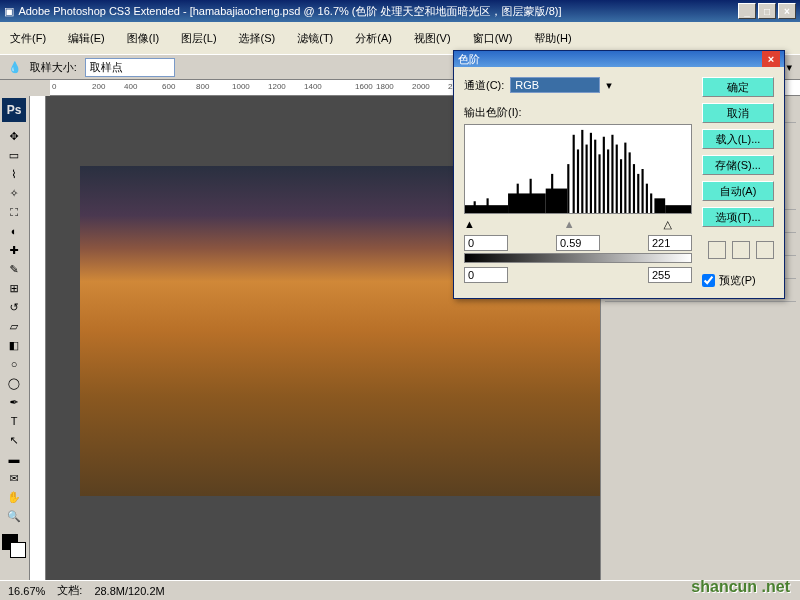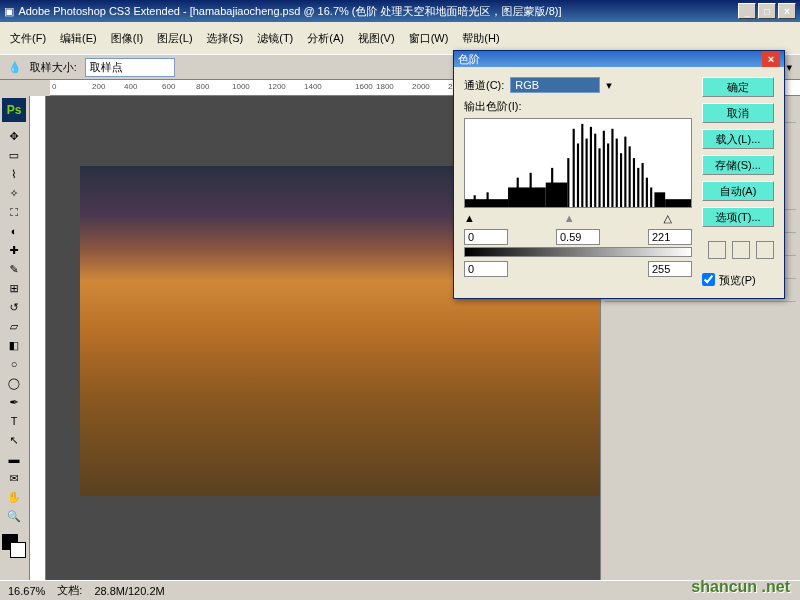--- a/index.html
+++ b/index.html
@@ -1,29 +1,29 @@
 <!DOCTYPE html>
 <html><head>
 <meta charset="utf-8">
 <style>
 *{box-sizing:border-box;margin:0;padding:0;font-family:"Microsoft YaHei",SimSun,sans-serif;font-size:11px}
 body{background:#d4d0c8;width:800px;height:600px;overflow:hidden;position:relative}
 .titlebar{height:22px;background:linear-gradient(#0a246a,#3a6ea5);color:#fff;display:flex;align-items:center;padding:0 4px;justify-content:space-between}
 .titlebar .t{display:flex;align-items:center;gap:4px}
 .winbtns{display:flex;gap:2px}
 .winbtn{width:18px;height:16px;background:#d4d0c8;border:1px solid #fff;border-right-color:#404040;border-bottom-color:#404040;display:flex;align-items:center;justify-content:center;font-size:10px;font-weight:bold}
-.menubar{height:32px;background:#ece9d8;display:flex;align-items:center;padding:0 4px;gap:2px}
+.menubar{height:32px;background:#ece9d8;display:flex;align-items:center;padding:0 4px;gap:10px}
 .menuitem{padding:2px 6px}
 .optbar{height:26px;background:#d4d0c8;border-top:1px solid #fff;border-bottom:1px solid #808080;display:flex;align-items:center;padding:0 8px;gap:8px}
 .ruler{height:16px;background:#fff;border-bottom:1px solid #808080;margin-left:50px;position:relative;overflow:hidden}
 .ruler span{position:absolute;font-size:8px;color:#555;top:2px}
 .main{display:flex;height:488px}
 .toolbox{width:30px;background:#d4d0c8;border-right:1px solid #808080;padding:2px;display:flex;flex-direction:column;gap:1px}
 .tool{width:24px;height:18px;background:#d4d0c8;border:1px solid #d4d0c8;display:flex;align-items:center;justify-content:center}
-.psicon{width:24px;height:24px;background:#0a2d5a;color:#84cc16;display:flex;align-items:center;justify-content:center;font-weight:bold;font-size:12px;margin-bottom:4px}
+.psicon{width:24px;height:24px;background:#0a2d5a;color:#e5e5e5;display:flex;align-items:center;justify-content:center;font-weight:bold;font-size:12px;margin-bottom:4px}
 .swatch{margin-top:8px}
 .fg{width:16px;height:16px;background:#000;border:1px solid #000}
 .bg{width:16px;height:16px;background:#fff;border:1px solid #000;margin-top:-8px;margin-left:8px}
 .canvas-wrap{flex:1;background:#4a4a4a;position:relative;overflow:hidden}
 .vruler{width:16px;height:100%;background:#fff;position:absolute;left:0;border-right:1px solid #808080}
 .img{position:absolute;left:50px;top:70px;width:520px;height:330px;background:linear-gradient(180deg,#2a3040 0%,#4a3850 15%,#8a5540 25%,#d08838 35%,#b87028 50%,#8a5820 70%,#5a4020 100%)}
 .statusbar{height:20px;background:#d4d0c8;border-top:1px solid #fff;display:flex;align-items:center;padding:0 8px;gap:12px;position:absolute;bottom:0;left:0;right:0}
 .panels{width:200px;background:#d4d0c8;border-left:1px solid #808080}
 .layers{padding:4px}
 .layer{display:flex;align-items:center;gap:4px;padding:2px;border-bottom:1px solid #aaa}
@@ -33,29 +33,29 @@
 .thumb2{width:24px;height:18px;background:linear-gradient(#000,#fff);border:1px solid #000}
 .mask{width:24px;height:18px;background:#fff;border:1px solid #000}
 
 .dialog{position:absolute;left:453px;top:50px;width:332px;background:#ece9d8;border:1px solid #0a246a;box-shadow:2px 2px 6px rgba(0,0,0,.4)}
 .dlgtitle{height:16px;background:linear-gradient(#2a6ac8,#5a9ae0);color:#fff;display:flex;align-items:center;justify-content:space-between;padding:0 4px}
 .closex{width:18px;height:16px;background:#e04030;color:#fff;display:flex;align-items:center;justify-content:center;font-weight:bold}
 .dlgbody{padding:10px;display:flex;gap:10px}
 .dlgleft{flex:1}
 .dlgright{width:72px;display:flex;flex-direction:column;gap:6px}
 .btn{height:20px;background:#5eead4;border:1px solid #888;border-top-color:#fff;border-left-color:#fff;display:flex;align-items:center;justify-content:center}
-.row{display:flex;align-items:center;gap:6px;margin-bottom:6px}
+.row{display:flex;align-items:center;gap:6px;margin-bottom:12px}
 .sel{background:#fff;border:1px solid #7a9ac8;padding:1px 4px;width:90px;color:#000}
 .histo{height:90px;background:#fff;border:1px solid #888;position:relative;margin:4px 0;overflow:hidden}
 .gradbar{height:10px;background:linear-gradient(90deg,#000,#fff);border:1px solid #888;margin:2px 0}
 .inrow{display:flex;justify-content:space-between;margin-top:4px}
 .inp{width:44px;background:#fff;border:1px solid #888;padding:1px 3px}
 .eyedrops{display:flex;gap:6px;margin:8px 0;justify-content:flex-end}
 .drop{width:18px;height:18px;border:1px solid #888;background:#ece9d8}
-.chk{display:flex;align-items:flex-start;gap:4px}
+.chk{display:flex;align-items:center;gap:4px}
 .watermark{position:absolute;right:10px;bottom:4px;color:#4a8030;font-size:16px;font-weight:bold;text-shadow:1px 1px #fff}
 </style>
 </head>
 <body>
 
 <div class="titlebar">
   <div class="t">
     <span>▣</span>
     <span>Adobe Photoshop CS3 Extended - [hamabajiaocheng.psd @ 16.7% (色阶 处理天空和地面暗光区，图层蒙版/8)]</span>
   </div>

